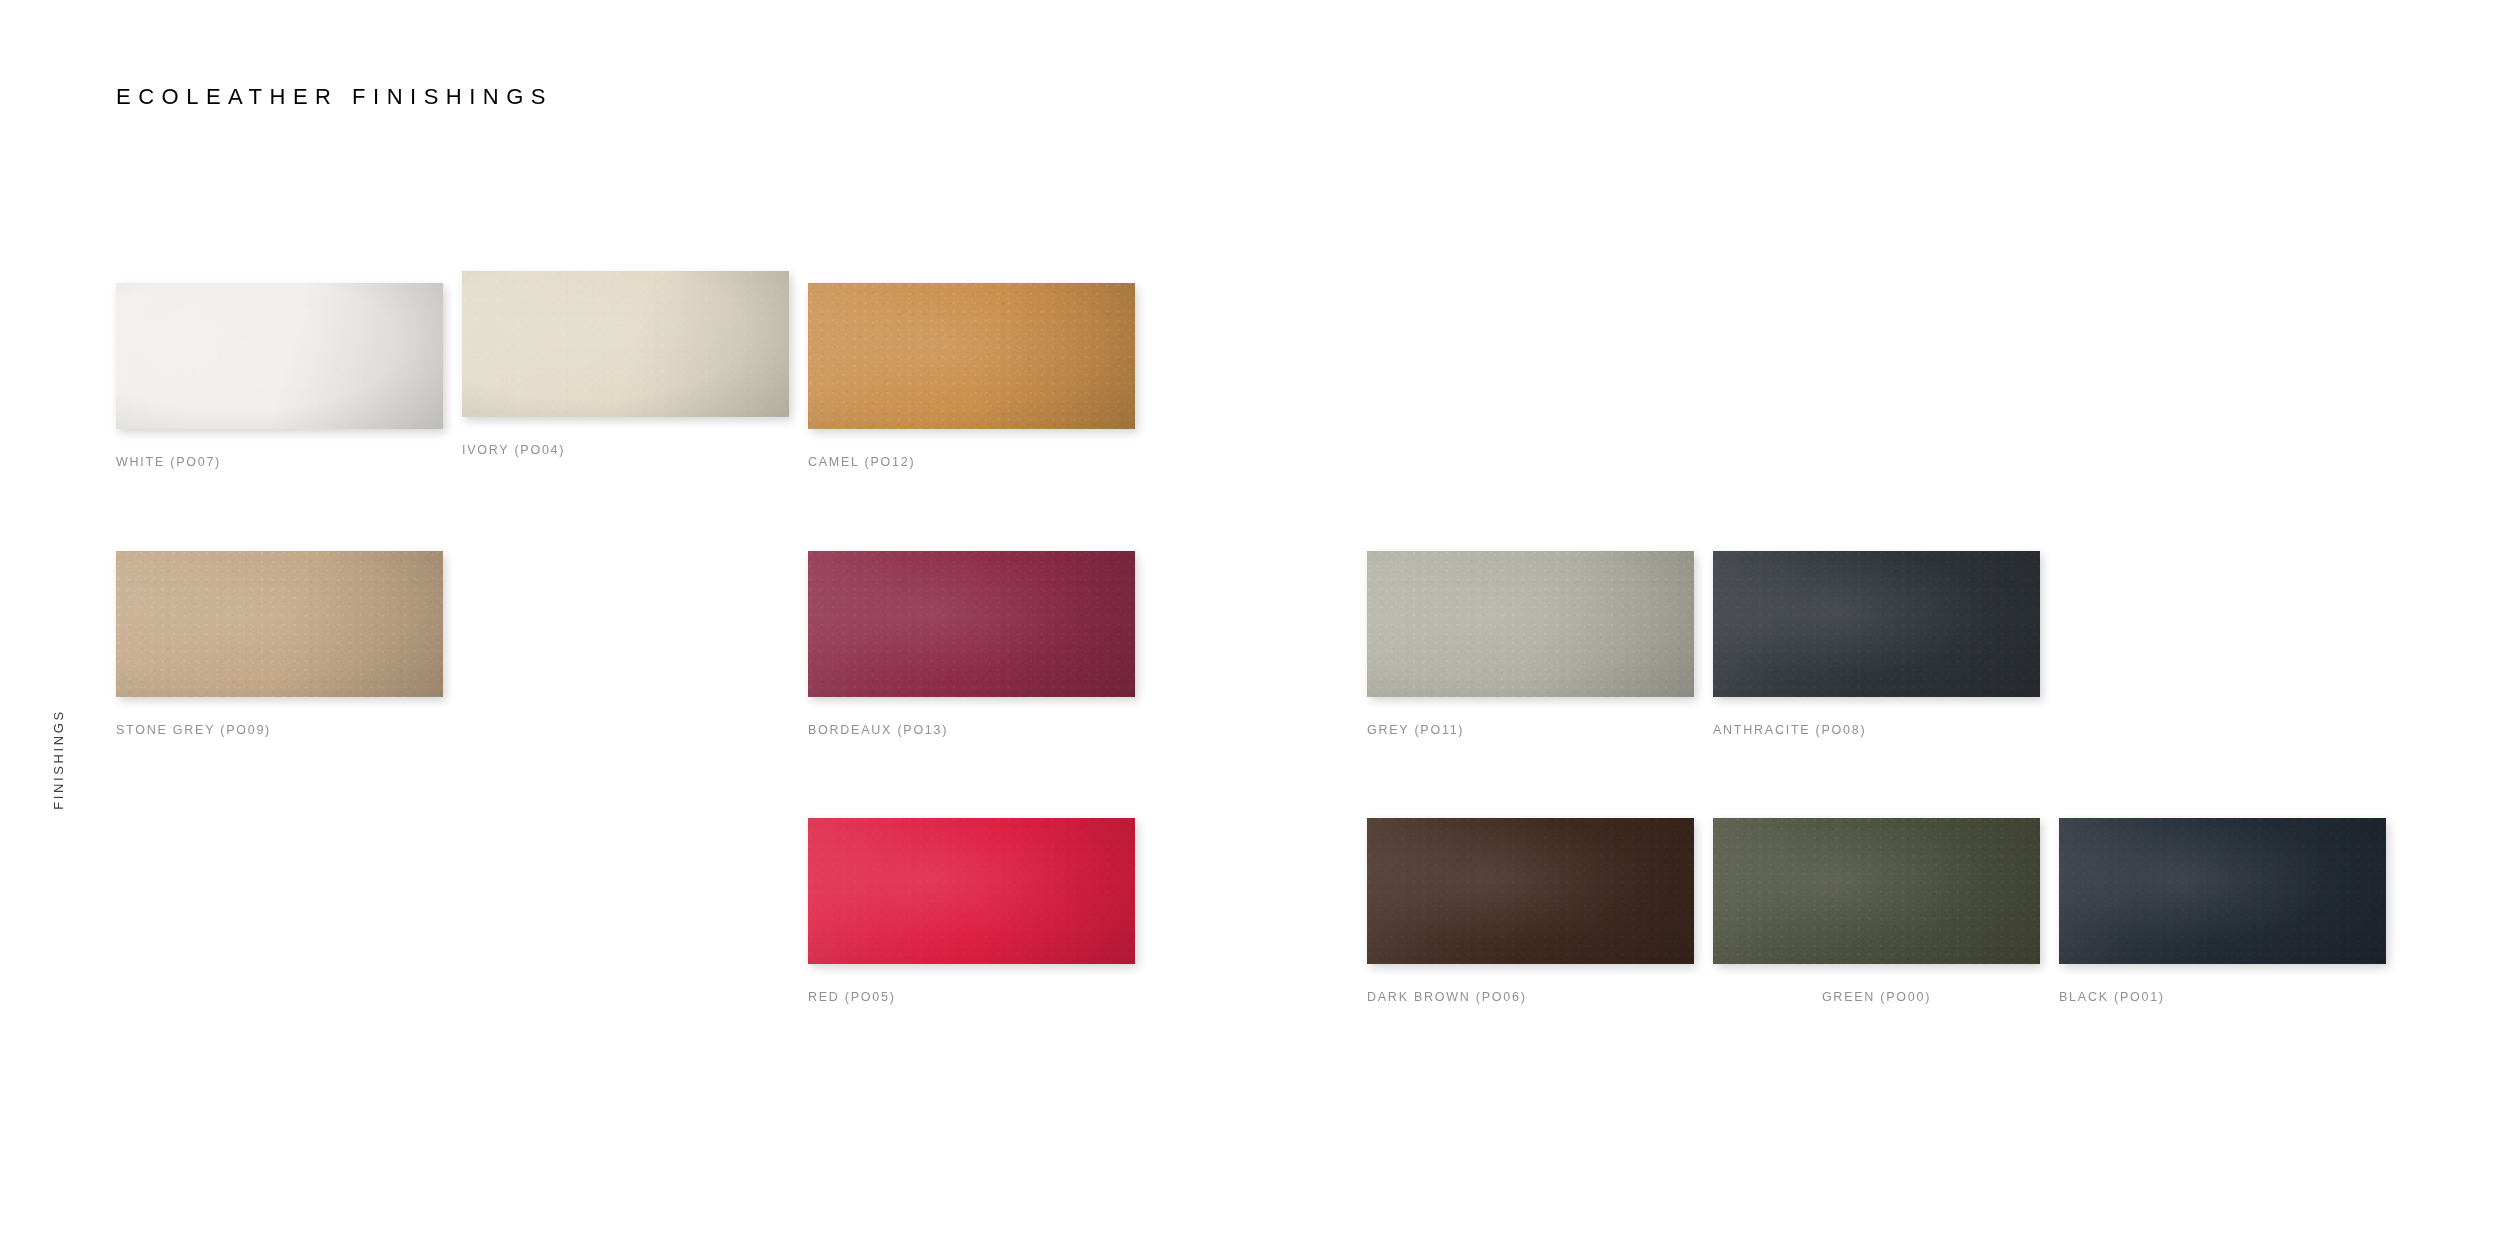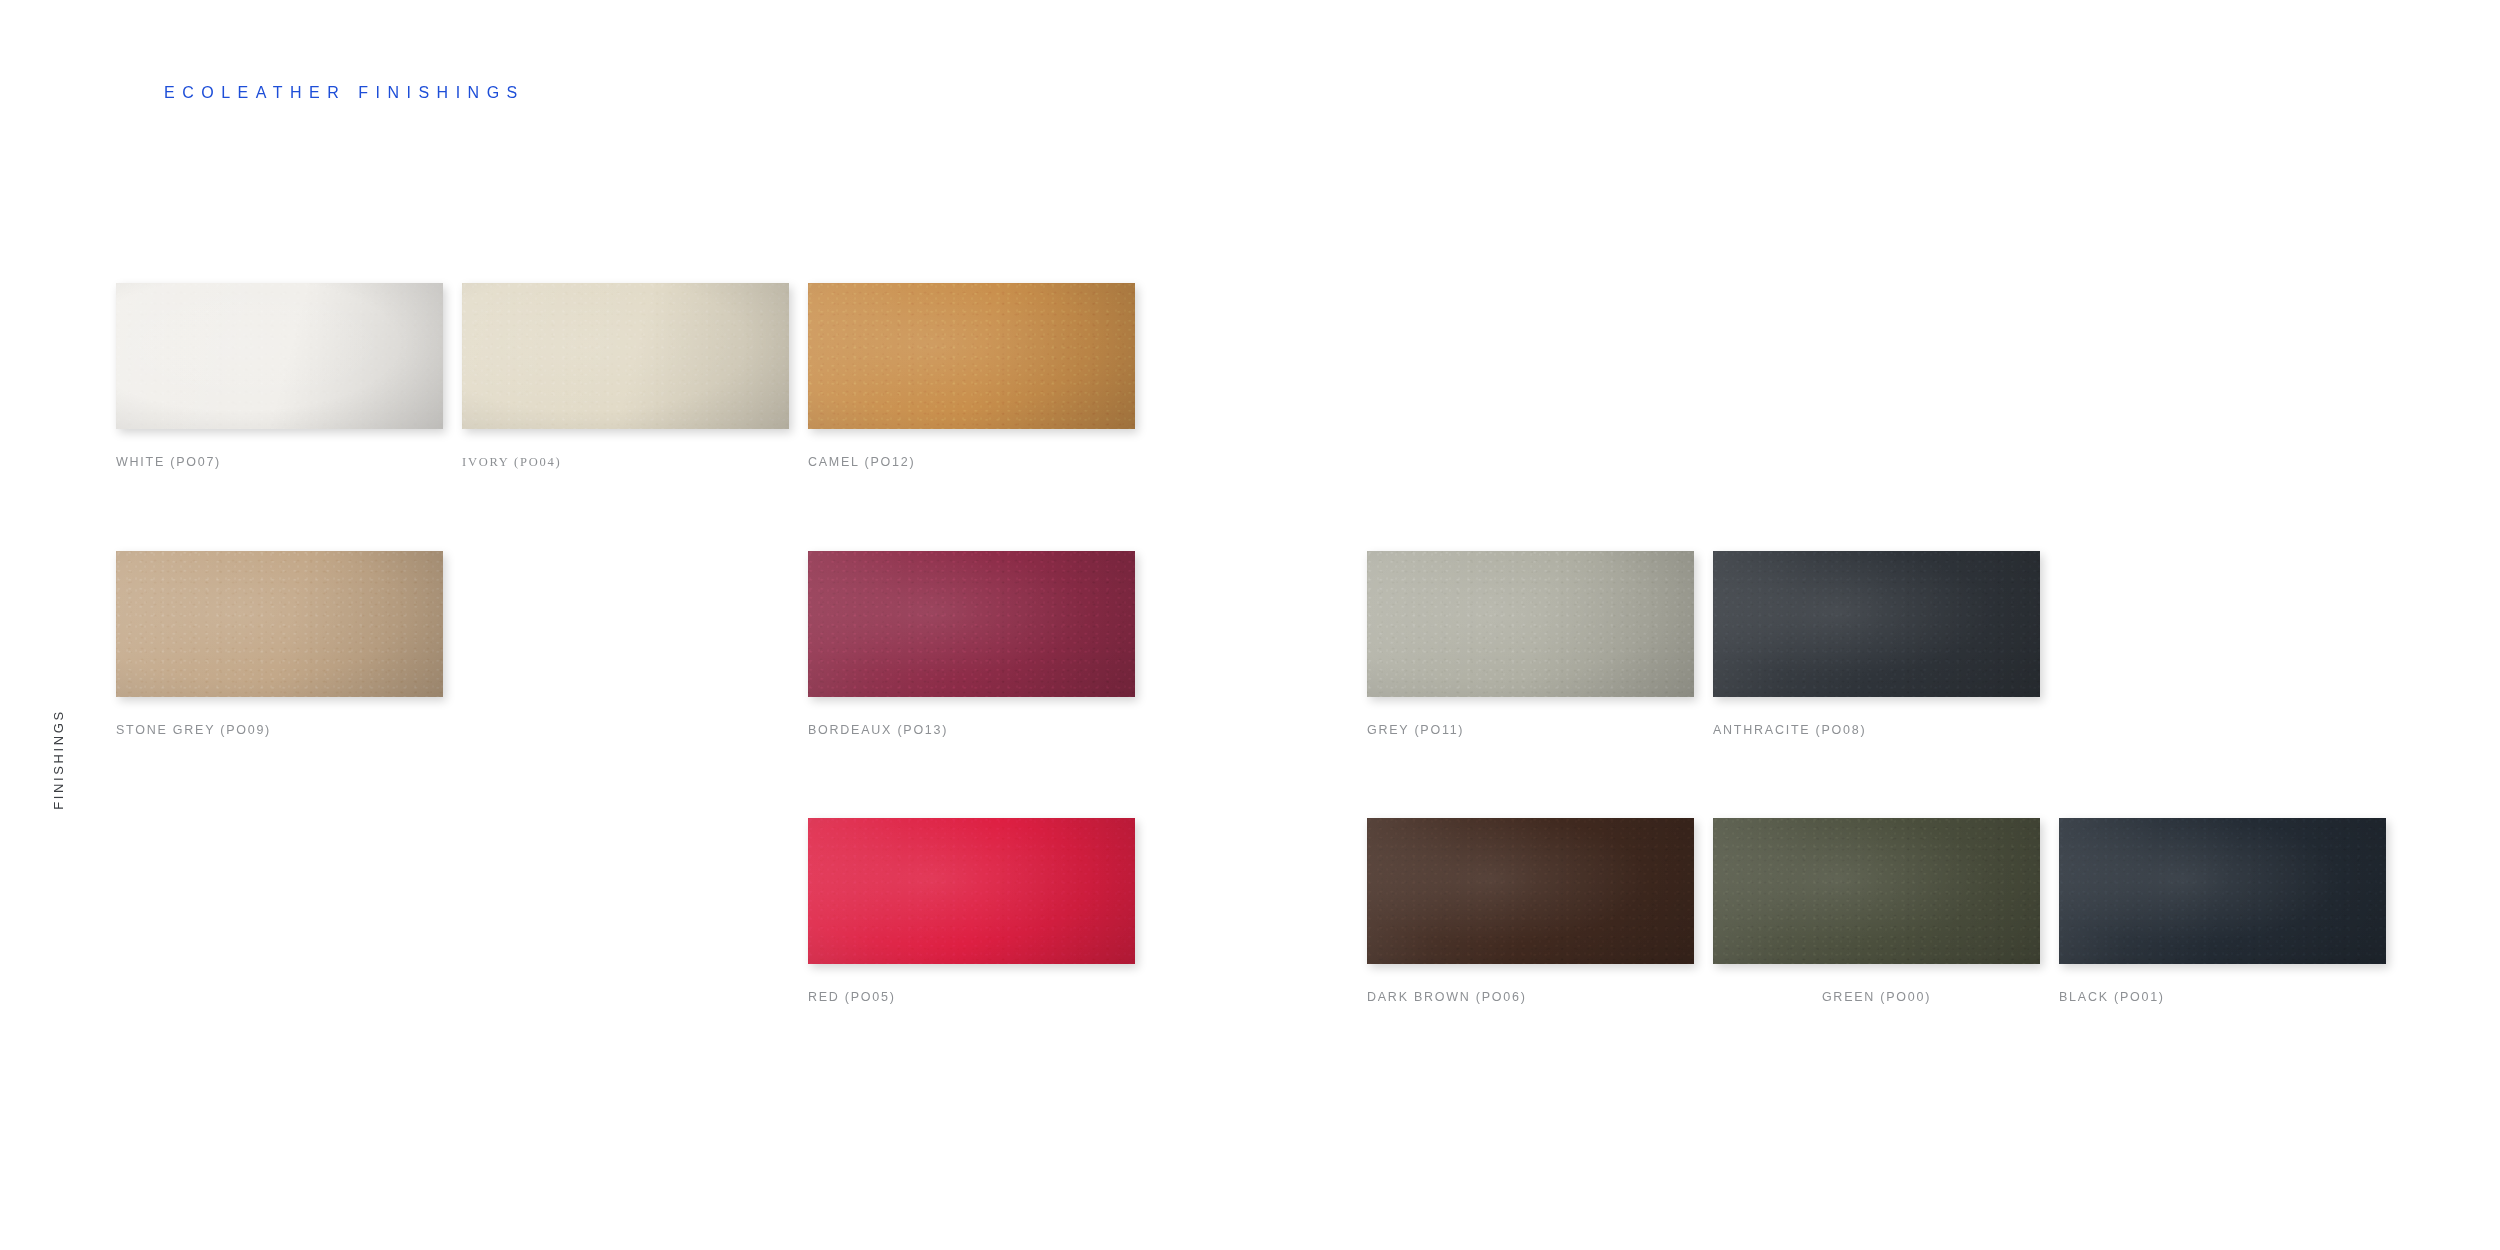--- a/index.html
+++ b/index.html
@@ -16,26 +16,25 @@
     font-family: "Liberation Sans", "DejaVu Sans", sans-serif;
     position: relative;
     color: #2b2b2b;
   }
 
   
   .page-title {
     position: absolute;
     left: 116px;
     top: 84px;
-    font-size: 16px;
+    font-size: 22px;
     font-weight: 400;
     letter-spacing: 7.5px;
-    color: #1d4ed8;
+    color: #000000;
     white-space: nowrap;
-    margin-left: 48px;
   }
 
   
   .side-caption-wrap {
     position: absolute;
     left: 0px;
     top: 690px;
     width: 120px;
     height: 180px;
   }
@@ -129,21 +128,21 @@
 
   <div class="grid" id="swatch-grid">
       <div class="swatch-cell" style="left: 116px; top: 283px;">
         <div class="chip" style="background: rgb(241, 239, 235); width: 327px; height: 146px;">
           <div class="grain"></div>
           <div class="sheen"></div>
           <div class="vignette"></div>
         </div>
         <div class="swatch-label">WHITE (PO07)</div>
       </div>
-      <div class="swatch-cell" style="left: 462px; top: 283px; font-family: Liberation Serif, serif;">
+      <div class="swatch-cell" style="left: 462px; top: 271px;">
         <div class="chip" style="background: rgb(226, 219, 200); width: 327px; height: 146px;">
           <div class="grain"></div>
           <div class="sheen"></div>
           <div class="vignette"></div>
         </div>
         <div class="swatch-label">IVORY (PO04)</div>
       </div>
       <div class="swatch-cell" style="left: 808px; top: 283px;">
         <div class="chip" style="background: rgb(201, 143, 76); width: 327px; height: 146px;">
           <div class="grain"></div>

